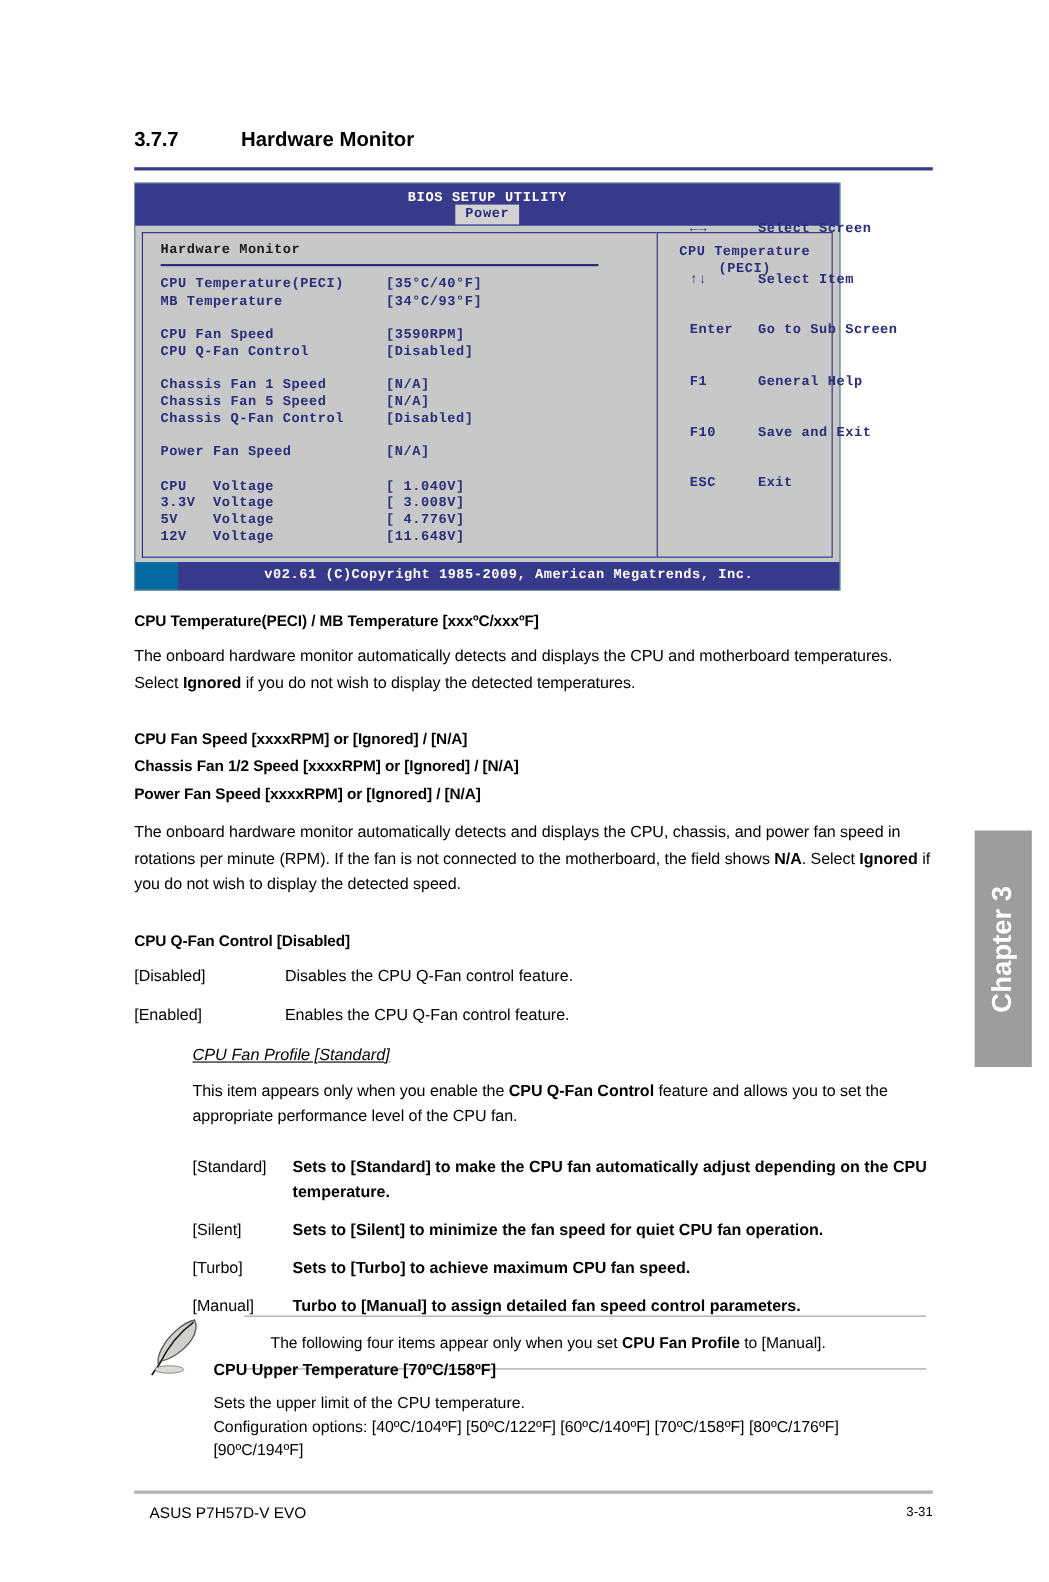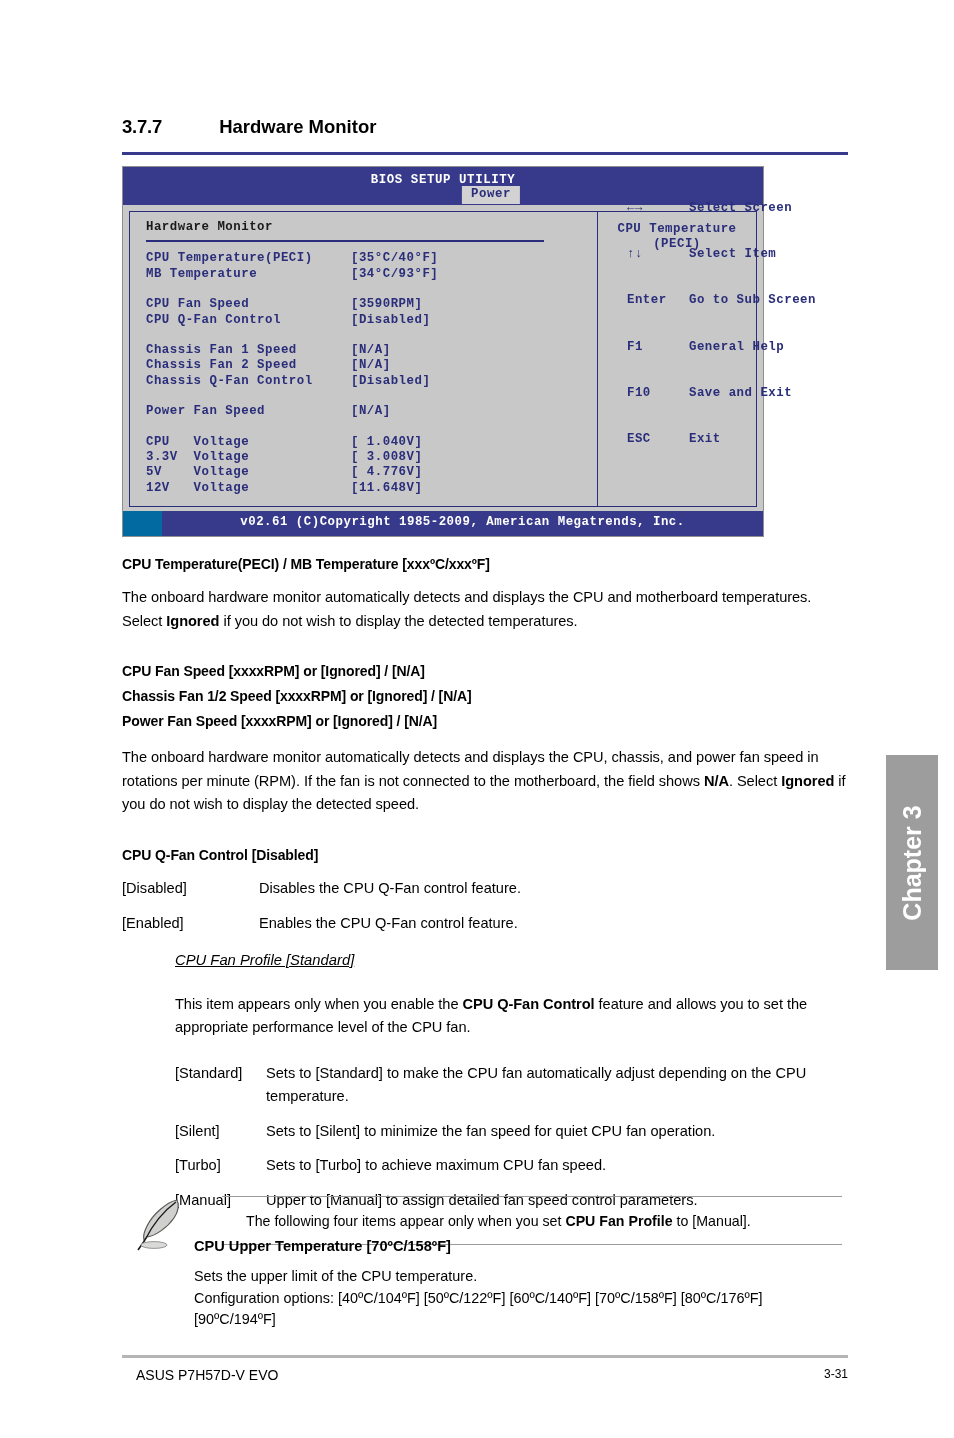--- a/index.html
+++ b/index.html
@@ -71,21 +71,20 @@
   .bios-tab {
     position: absolute;
     left: 50%;
     transform: translateX(-50%);
     top: 19px;
     background: #d2d2d2;
     color: #2a2d7a;
     font-weight: bold;
     padding: 1px 9px 2px 9px;
     letter-spacing: 0.6px;
-    margin-left: 48px;
   }
   .bios-body {
     display: flex;
     background: #c8c8c8;
     padding: 6px 6px 4px 6px;
     box-sizing: border-box;
   }
   .bios-left {
     width: 468px;
     border: 1px solid #2a2d7a;
@@ -192,33 +191,33 @@
   .defrow .desc { flex: 1; }
 
   .sub {
     margin-left: 53px;
     margin-top: 16px;
   }
   .sub-title {
     font-size: 14.8px;
     font-style: italic;
     text-decoration: underline;
-    margin-bottom: 25px;
+    margin-bottom: 13px;
   }
   .sub p.body { margin-bottom: 22px; }
 
   .optrow {
     display: flex;
     font-size: 14.6px;
     line-height: 23.5px;
     margin-bottom: 11px;
     margin-left: 53px;
   }
   .optrow .term { width: 91px; flex: none; }
-  .optrow .desc { flex: 1; }
+  .optrow .desc { flex: 1; font-weight: bold; }
 
   
   .note {
     position: absolute;
     left: 122px;
     top: 1184px;
     width: 726px;
     height: 76px;
   }
   .note-icon {
@@ -334,21 +333,21 @@
       <div class="bios-row"><span class="lbl">MB Temperature</span><span>[34°C/93°F]</span></div>
 
       <div class="bios-gap"></div>
 
       <div class="bios-row"><span class="lbl">CPU Fan Speed</span><span>[3590RPM]</span></div>
       <div class="bios-row"><span class="lbl">CPU Q-Fan Control</span><span>[Disabled]</span></div>
 
       <div class="bios-gap"></div>
 
       <div class="bios-row"><span class="lbl">Chassis Fan 1 Speed</span><span>[N/A]</span></div>
-      <div class="bios-row"><span class="lbl">Chassis Fan 2 Speed</span><span>[N/A]</span></div>
+      <div class="bios-row"><span class="lbl">Chassis Fan 5 Speed</span><span>[N/A]</span></div>
       <div class="bios-row"><span class="lbl">Chassis Q-Fan Control</span><span>[Disabled]</span></div>
 
       <div class="bios-gap"></div>
 
       <div class="bios-row"><span class="lbl">Power Fan Speed</span><span>[N/A]</span></div>
 
       <div class="bios-gap"></div>
 
       <div class="bios-row"><span class="lbl">CPU   Voltage</span><span>[ 1.040V]</span></div>
       <div class="bios-row"><span class="lbl">3.3V  Voltage</span><span>[ 3.008V]</span></div>
@@ -414,21 +413,21 @@
     <div class="optrow">
       <div class="term">[Silent]</div>
       <div class="desc">Sets to [Silent] to minimize the fan speed for quiet CPU fan operation.</div>
     </div>
     <div class="optrow">
       <div class="term">[Turbo]</div>
       <div class="desc">Sets to [Turbo] to achieve maximum CPU fan speed.</div>
     </div>
     <div class="optrow">
       <div class="term">[Manual]</div>
-      <div class="desc">Upper to [Manual] to assign detailed fan speed control parameters.</div>
+      <div class="desc">Turbo to [Manual] to assign detailed fan speed control parameters.</div>
     </div>
   </div>
 
 </div>
 
 <div class="note">
   <svg class="note-icon" viewBox="0 0 62 62">
     <path d="M44 8 C34 10, 20 22, 14 34 C11 40, 10 45, 11 48 L14 45 C22 44, 34 36, 41 26 C46 19, 46 12, 44 8 Z" fill="#d0d0ce" stroke="#5a5a58" stroke-width="1.2"></path>
     <path d="M43 10 C32 18, 20 32, 12 48" fill="none" stroke="#1a1a1a" stroke-width="1.4"></path>
     <path d="M12 48 L5 58" fill="none" stroke="#1a1a1a" stroke-width="1.6"></path>

